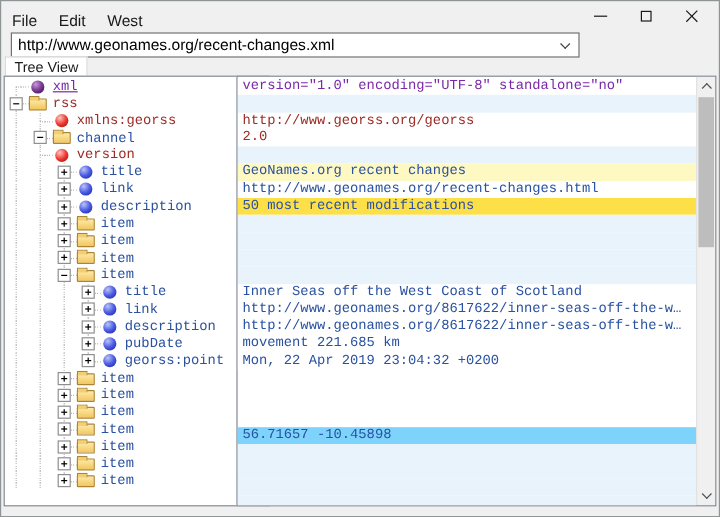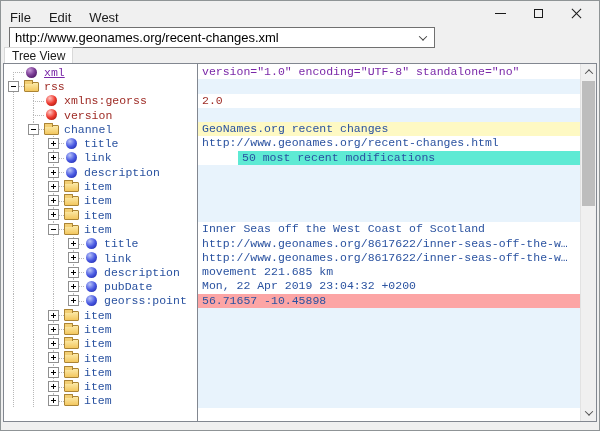--- a/index.html
+++ b/index.html
@@ -12,21 +12,21 @@
   .menu-item{padding:0 9px;font-size:13px;color:#1a1a1a;line-height:25px;cursor:default;}
   .winbtns{position:absolute;right:4px;top:0;height:25px;display:flex;}
   .winbtn{width:38px;height:25px;display:flex;align-items:center;justify-content:center;}
   .glyph-min{width:11px;height:1px;background:#1a1a1a;}
   .glyph-max{width:9px;height:9px;border:1px solid #1a1a1a;}
   .glyph-close{position:relative;width:11px;height:11px;}
   .glyph-close::before,.glyph-close::after{content:"";position:absolute;left:-1px;top:5px;width:13px;height:1px;background:#1a1a1a;}
   .glyph-close::before{transform:rotate(45deg);}
   .glyph-close::after{transform:rotate(-45deg);}
   
-  .combo{position:absolute;left:8px;top:26px;width:426px;height:21px;background:#fff;border:1px solid #707070;display:flex;align-items:center;}
+  .combo{position:absolute;left:8px;top:26px;width:474px;height:21px;background:#fff;border:1px solid #707070;display:flex;align-items:center;}
   .combo input{flex:1;border:none;outline:none;font-family:"Liberation Sans",sans-serif;font-size:13px;color:#000;padding:0 0 0 5px;background:transparent;}
   .combo-drop{width:22px;height:100%;display:flex;align-items:center;justify-content:center;}
   .chev{width:6px;height:6px;border-left:1px solid #404040;border-bottom:1px solid #404040;transform:rotate(-45deg) translate(1px,-1px);}
   
   .tab{position:absolute;left:3px;top:46px;height:16px;padding:0 7px;background:#fff;border:1px solid #d9d9d9;border-bottom:none;
        font-size:12px;color:#1a1a1a;display:flex;align-items:center;}
   
   .panel{position:absolute;top:62px;bottom:8px;background:#fff;border:1px solid #828790;}
   .tree-panel{left:2px;width:222px;overflow:hidden;}
   .value-panel{left:196px;width:400px;overflow:hidden;}
@@ -134,38 +134,38 @@
             <span class="ball"></span>
           </span>
           <span class="lbl" style="color: rgb(158, 43, 37);">xmlns:georss</span>
         </div>
         <div class="trow">
           <span class="g v"></span>
           <span class="g conn">
             <span class="vu"></span>
             <span class="vd"></span>
             <span class="hs"></span>
+            <span class="exp minus"></span>
+          </span>
+          <span class="ico folder">
+            <span class="fshape"></span>
+          </span>
+          <span class="lbl" style="color: rgb(42, 82, 160);">channel</span>
+        </div>
+        <div class="trow">
+          <span class="g v"></span>
+          <span class="g conn">
+            <span class="vu"></span>
+            <span class="vd"></span>
+            <span class="hs"></span>
           </span>
           <span class="ico ball-red">
             <span class="ball"></span>
           </span>
           <span class="lbl" style="color: rgb(158, 43, 37);">version</span>
-        </div>
-        <div class="trow">
-          <span class="g v"></span>
-          <span class="g conn">
-            <span class="vu"></span>
-            <span class="vd"></span>
-            <span class="hs"></span>
-            <span class="exp minus"></span>
-          </span>
-          <span class="ico folder">
-            <span class="fshape"></span>
-          </span>
-          <span class="lbl" style="color: rgb(42, 82, 160);">channel</span>
         </div>
         <div class="trow">
           <span class="g v"></span>
           <span class="g v"></span>
           <span class="g conn">
             <span class="vu"></span>
             <span class="vd"></span>
             <span class="hs"></span>
             <span class="exp plus"></span>
           </span>
@@ -429,35 +429,36 @@
           </span>
           <span class="lbl" style="color: rgb(42, 82, 160);">item</span>
         </div>
       </div>
   </div>
 
   <div class="panel value-panel">
     <div class="value-rows">
         <div class="vrow" style="background: rgb(255, 255, 255); color: rgb(122, 40, 168);">version="1.0" encoding="UTF-8" standalone="no"</div>
         <div class="vrow" style="background: rgb(232, 243, 252);"></div>
+        <div class="vrow" style="background: rgb(255, 255, 255); color: rgb(158, 43, 37);">http://www.georss.org/georss</div>
         <div class="vrow" style="background: rgb(255, 255, 255); color: rgb(158, 43, 37);">2.0</div>
         <div class="vrow" style="background: rgb(232, 243, 252);"></div>
         <div class="vrow" style="background: #fef9c3; color: rgb(42, 82, 160);">GeoNames.org recent changes</div>
         <div class="vrow" style="background: rgb(255, 255, 255); color: rgb(42, 82, 160);">http://www.geonames.org/recent-changes.html</div>
-        <div class="vrow" style="background: #5eead4; color: rgb(42, 82, 160); margin-left: 40px;">50 most recent modifications</div>
+        <div class="vrow" style="background: #fde047; color: rgb(42, 82, 160);">50 most recent modifications</div>
         <div class="vrow" style="background: rgb(232, 243, 252);"></div>
         <div class="vrow" style="background: rgb(232, 243, 252);"></div>
         <div class="vrow" style="background: rgb(232, 243, 252);"></div>
         <div class="vrow" style="background: rgb(232, 243, 252);"></div>
         <div class="vrow" style="background: rgb(255, 255, 255); color: rgb(42, 82, 160);">Inner Seas off the West Coast of Scotland</div>
         <div class="vrow" style="background: rgb(255, 255, 255); color: rgb(42, 82, 160);">http://www.geonames.org/8617622/inner-seas-off-the-w…</div>
         <div class="vrow" style="background: rgb(255, 255, 255); color: rgb(42, 82, 160);">http://www.geonames.org/8617622/inner-seas-off-the-w…</div>
         <div class="vrow" style="background: rgb(255, 255, 255); color: rgb(42, 82, 160);">movement 221.685 km</div>
         <div class="vrow" style="background: rgb(255, 255, 255); color: rgb(42, 82, 160);">Mon, 22 Apr 2019 23:04:32 +0200</div>
-        <div class="vrow" style="background: #fca5a5; color: rgb(42, 82, 160);">56.71657 -10.45898</div>
+        <div class="vrow" style="background: #7dd3fc; color: rgb(42, 82, 160); margin-top: 48px;">56.71657 -10.45898</div>
         <div class="vrow" style="background: rgb(232, 243, 252);"></div>
         <div class="vrow" style="background: rgb(232, 243, 252);"></div>
         <div class="vrow" style="background: rgb(232, 243, 252);"></div>
         <div class="vrow" style="background: rgb(232, 243, 252);"></div>
         <div class="vrow" style="background: rgb(232, 243, 252);"></div>
         <div class="vrow" style="background: rgb(232, 243, 252);"></div>
         <div class="vrow" style="background: rgb(232, 243, 252);"></div>
       </div>
     <div class="sbar">
       <div class="sbtn up">

